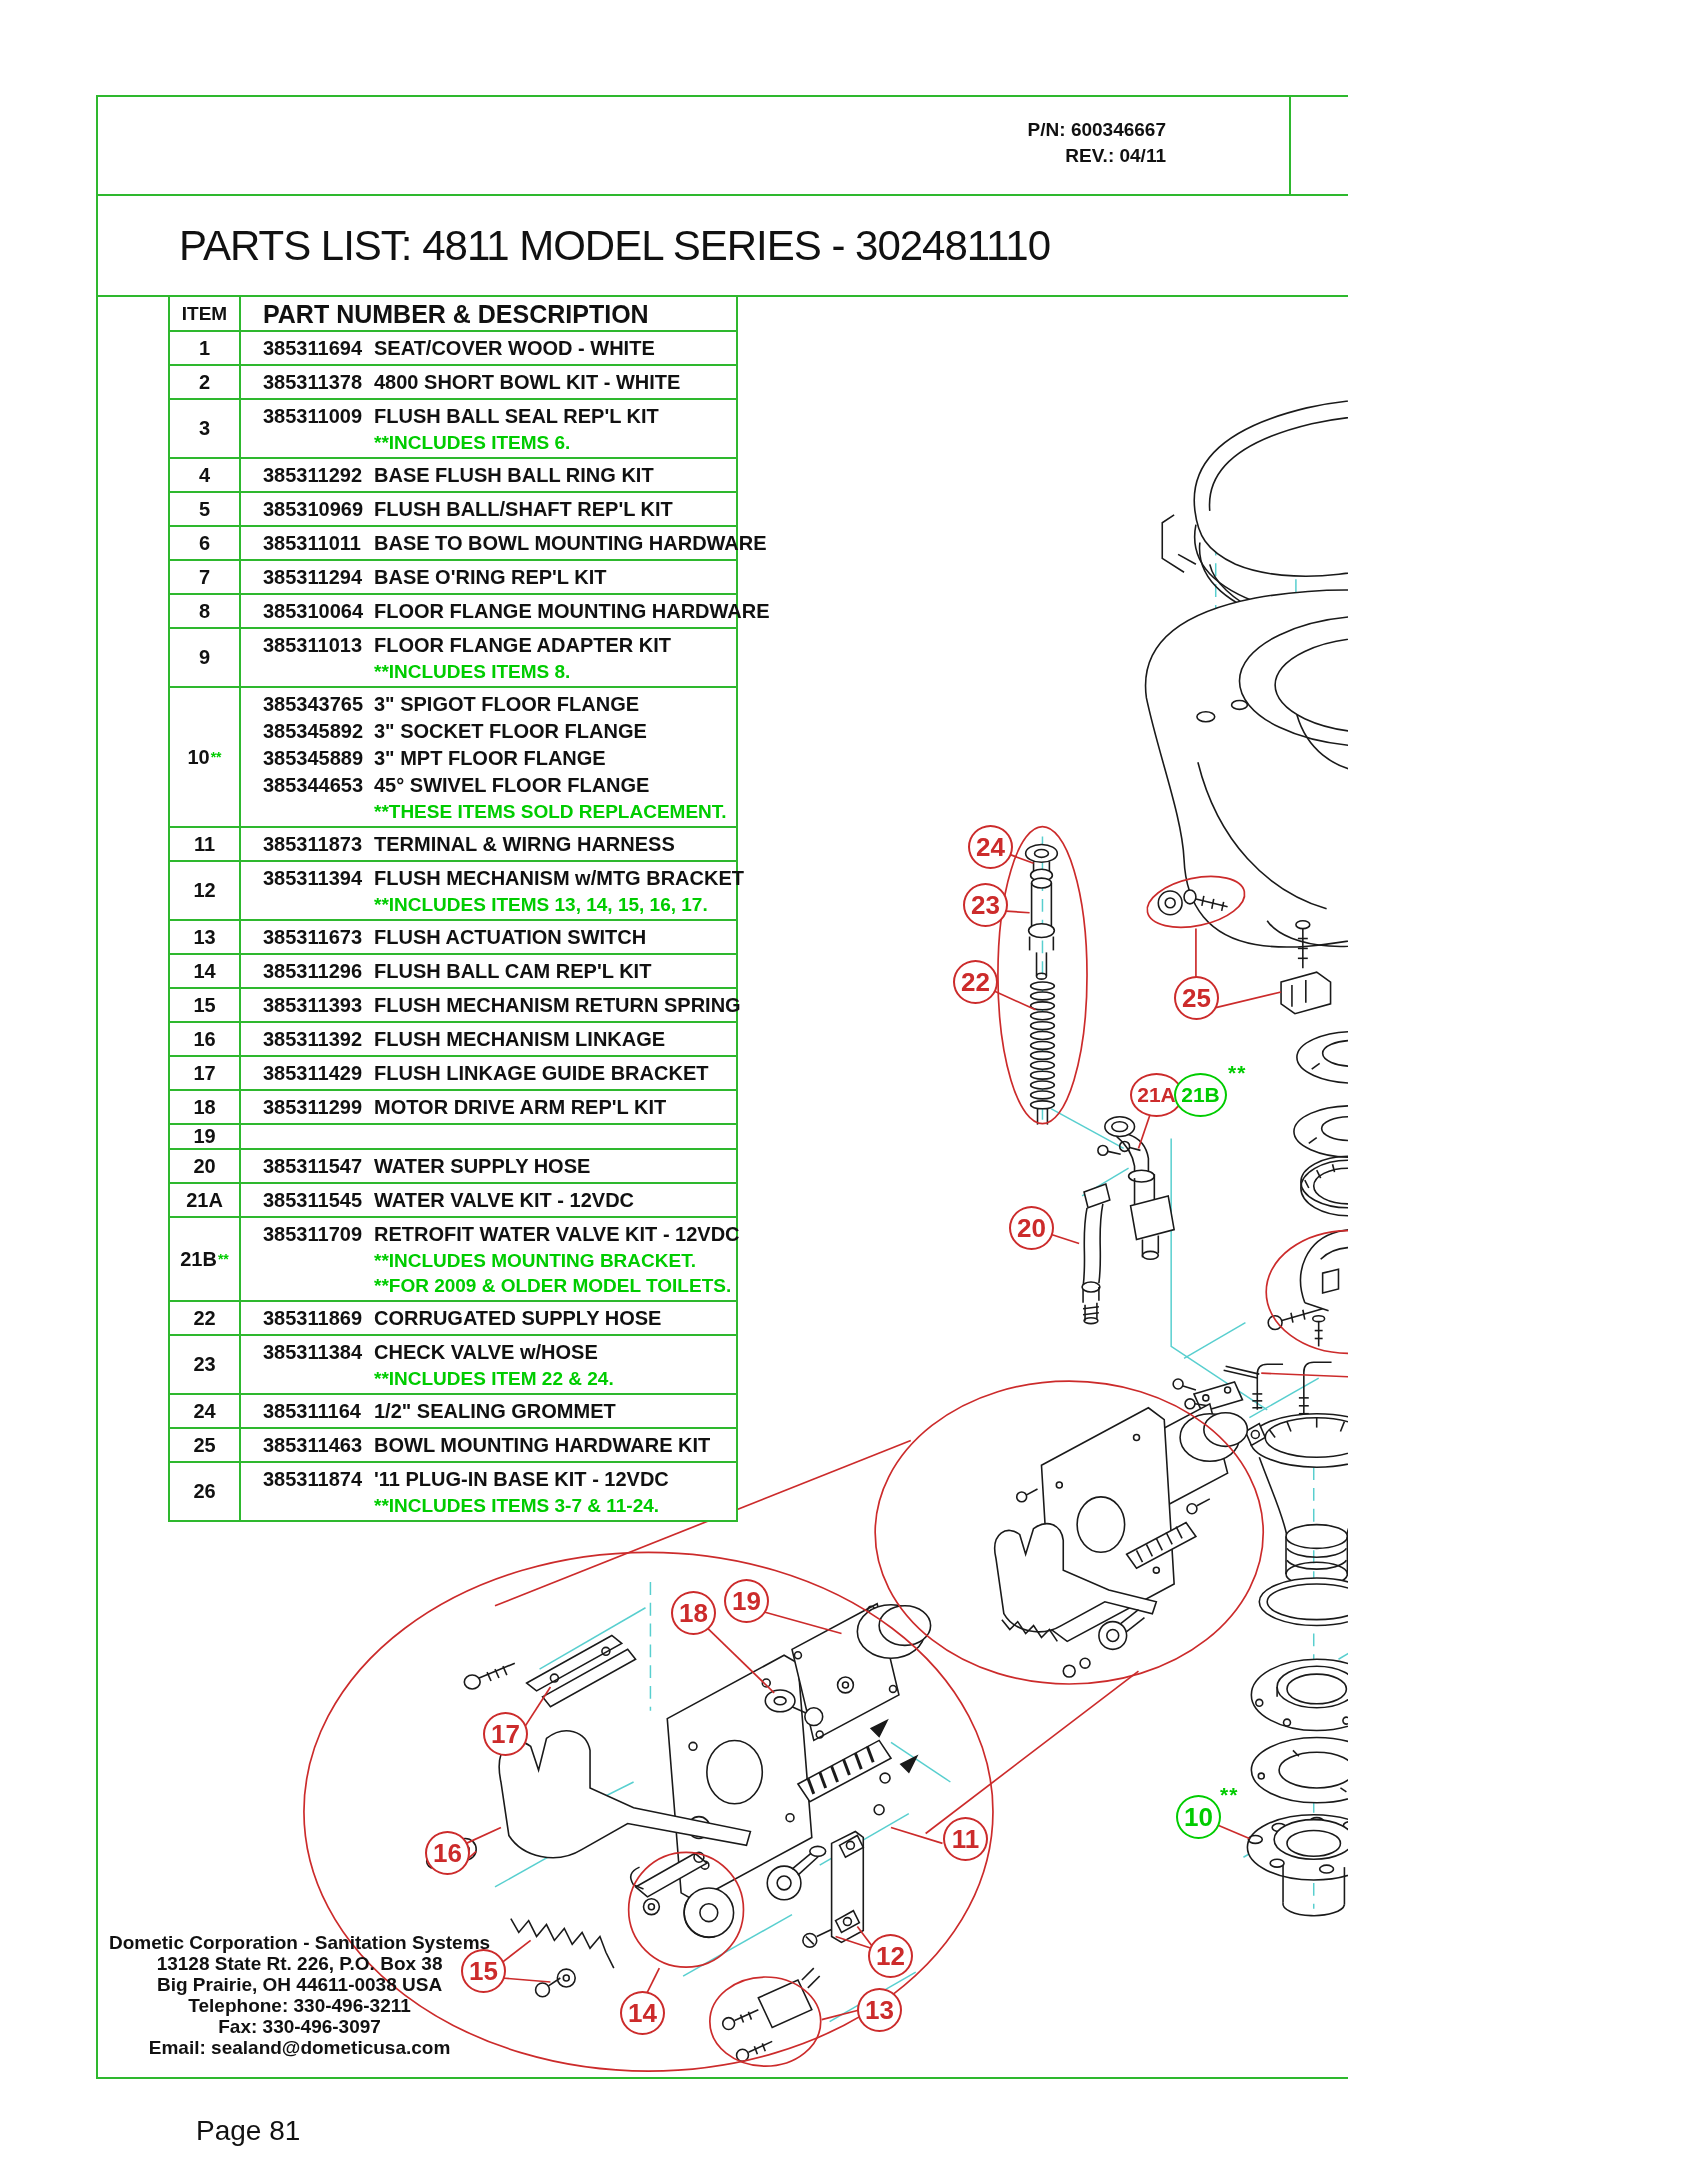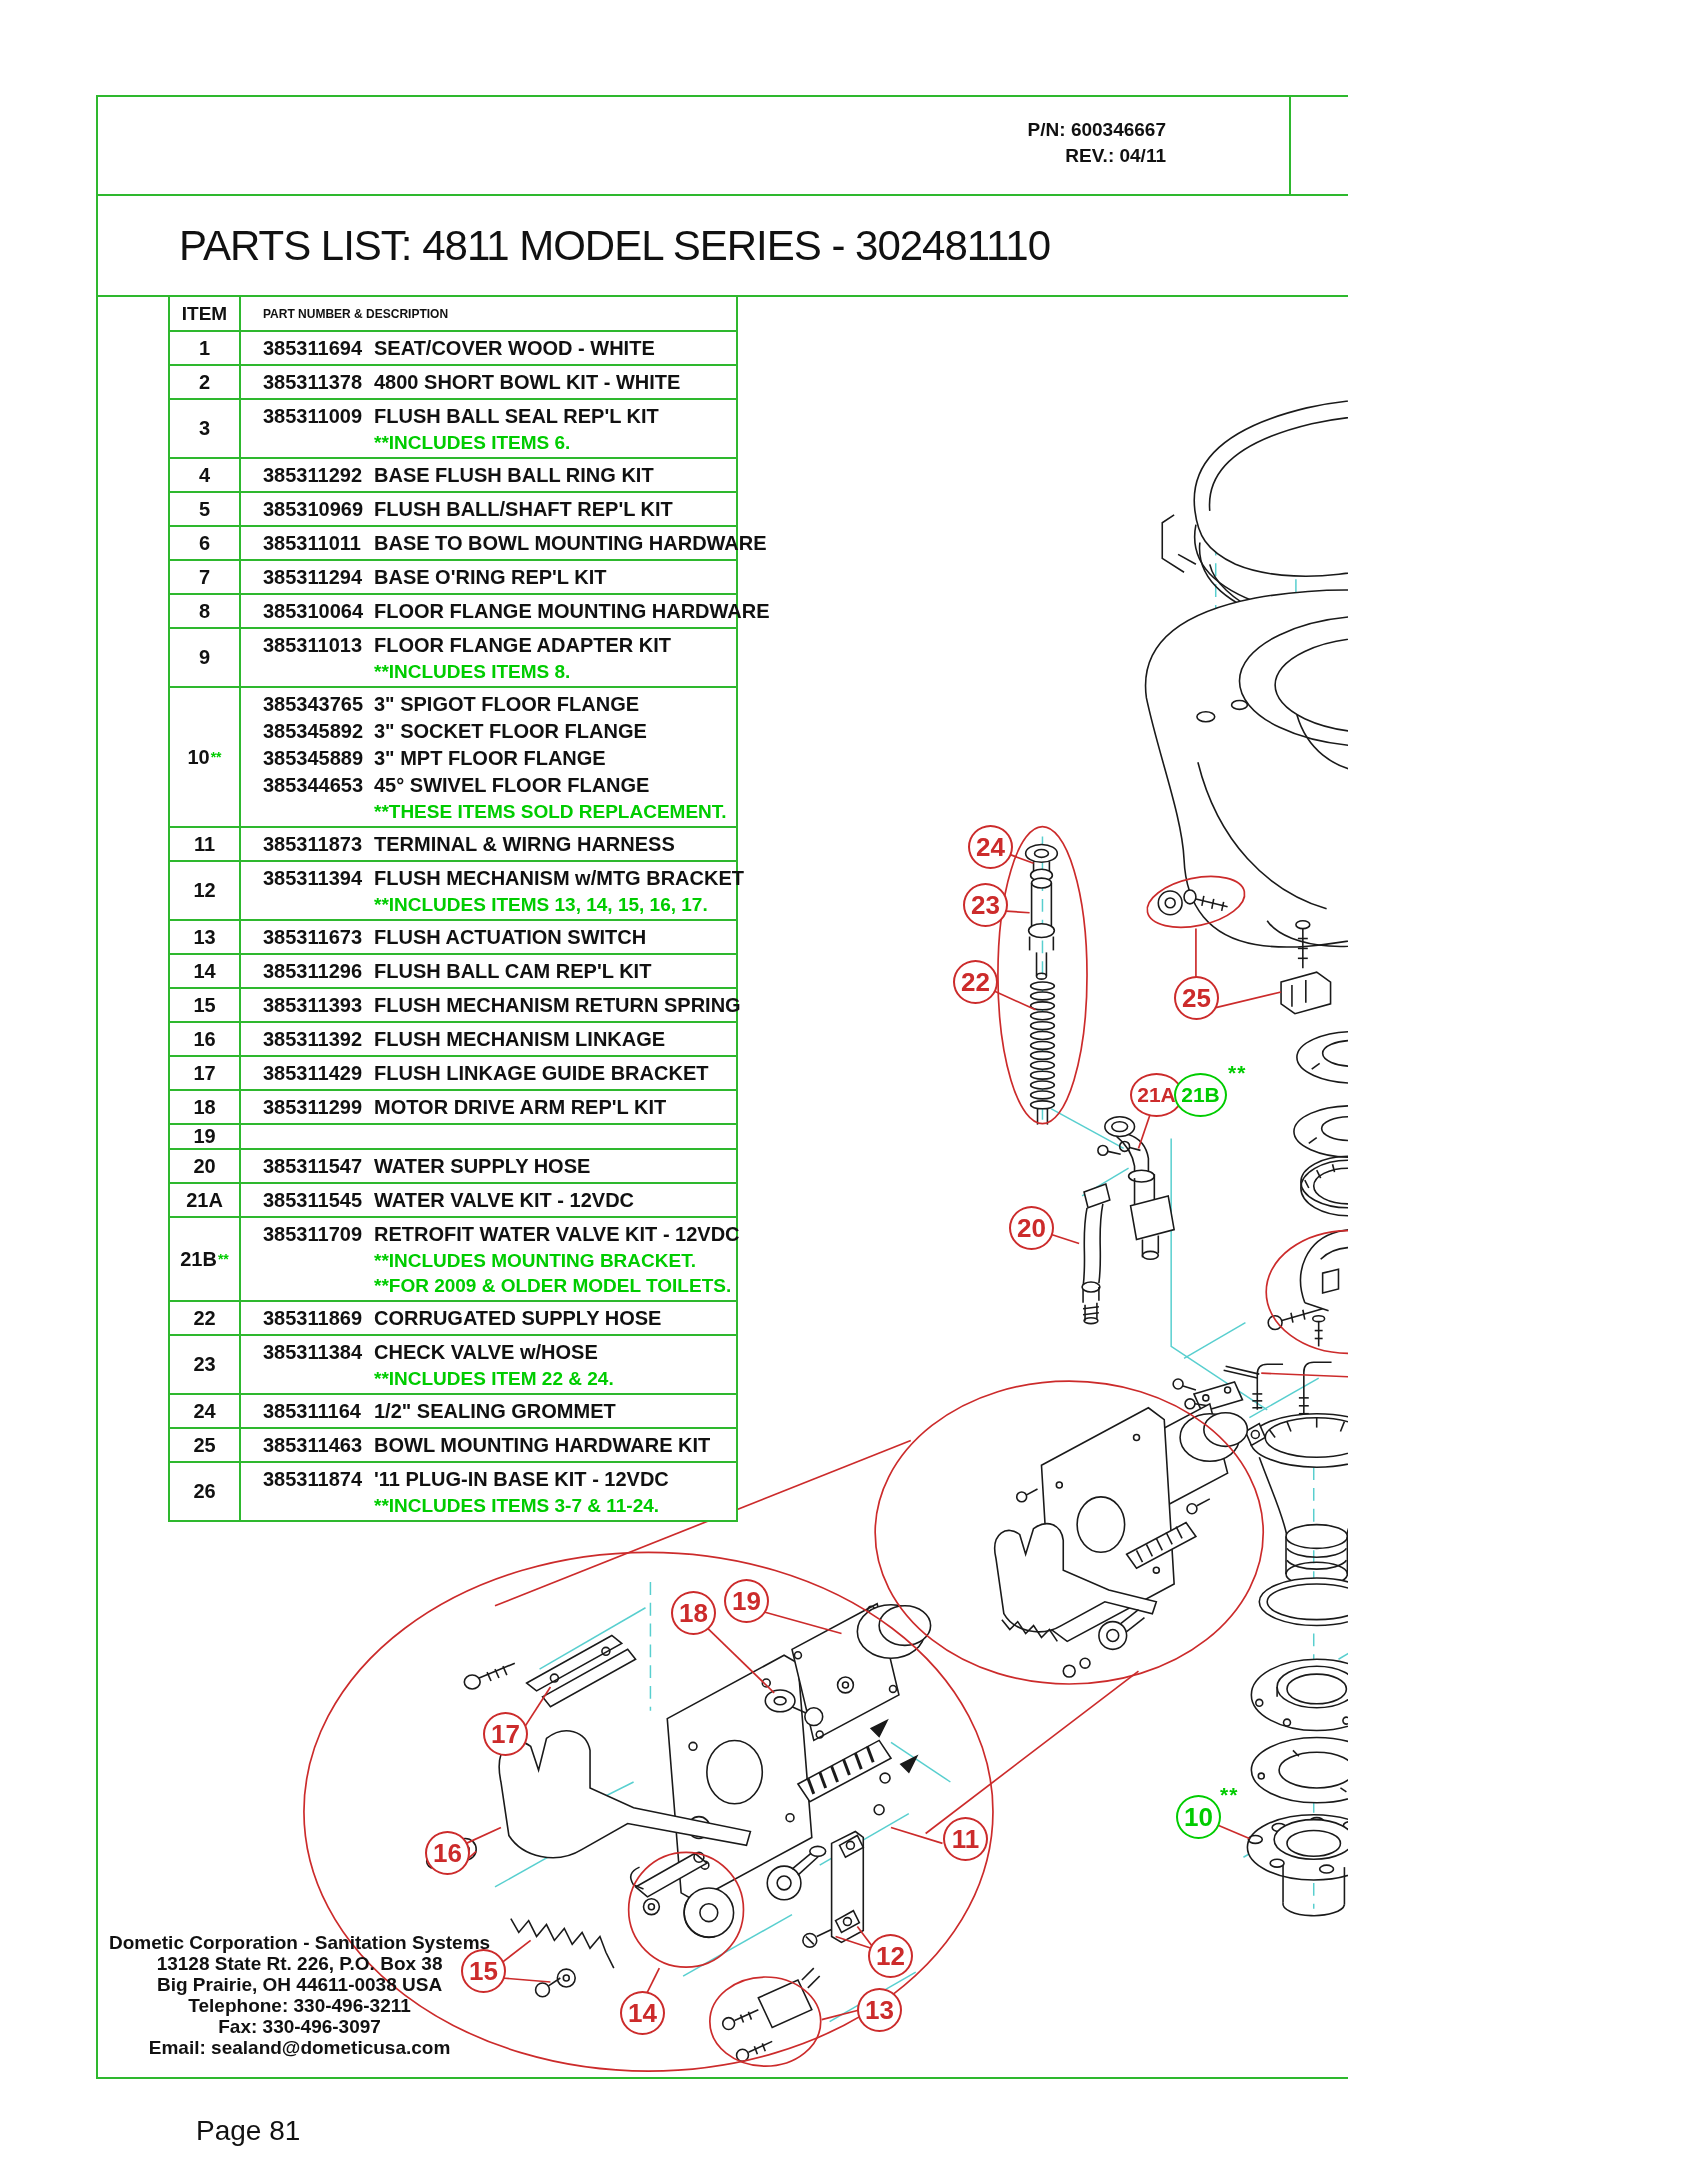--- a/index.html
+++ b/index.html
@@ -15,21 +15,21 @@
   .doc-title{position:absolute;left:145px;top:222px;font-size:42px;font-weight:normal;letter-spacing:-1px;white-space:nowrap;margin-left:34px;}
   
   .ptable{position:absolute;left:158px;top:295px;width:566px;border:2px solid var(--green);background:#fff;z-index:3;margin-left:10px;}
   .phead,.prow{display:flex;border-top:2px solid var(--green);}
   .phead{border-top:none;}
   .pitem{width:69px;flex:0 0 69px;border-right:2px solid var(--green);display:flex;align-items:center;justify-content:center;
          font-weight:bold;font-size:20px;}
   .pitem sup{color:var(--greentext);font-size:14px;margin-left:1px;}
   .pcontent{flex:1;padding:2.5px 4px 2.5px 22px;}
   .phead .pitem{font-size:19px;}
-  .phead .pcontent{font-weight:bold;font-size:12px;line-height:28px;}
+  .phead .pcontent{font-weight:bold;font-size:25px;line-height:28px;}
   .pline{display:flex;font-size:20px;font-weight:bold;line-height:27px;white-space:nowrap;}
   .pnum{width:111px;flex:0 0 111px;}
   .pnote{color:var(--greentext);font-size:19px;font-weight:bold;line-height:25px;margin-left:111px;white-space:nowrap;}
   
   .company{position:absolute;left:109px;top:1932px;font-size:19px;font-weight:bold;line-height:21px;z-index:3;text-align:center;}
   .footer-page{position:absolute;left:196px;top:2115px;font-size:28px;}
   .footer-date{position:absolute;left:1382px;top:2117px;font-size:23px;}
   
   svg.diagram{position:absolute;left:0;top:0;z-index:2;}
   .callout{position:absolute;z-index:4;border-radius:50%;background:#fff;display:flex;align-items:center;justify-content:center;

